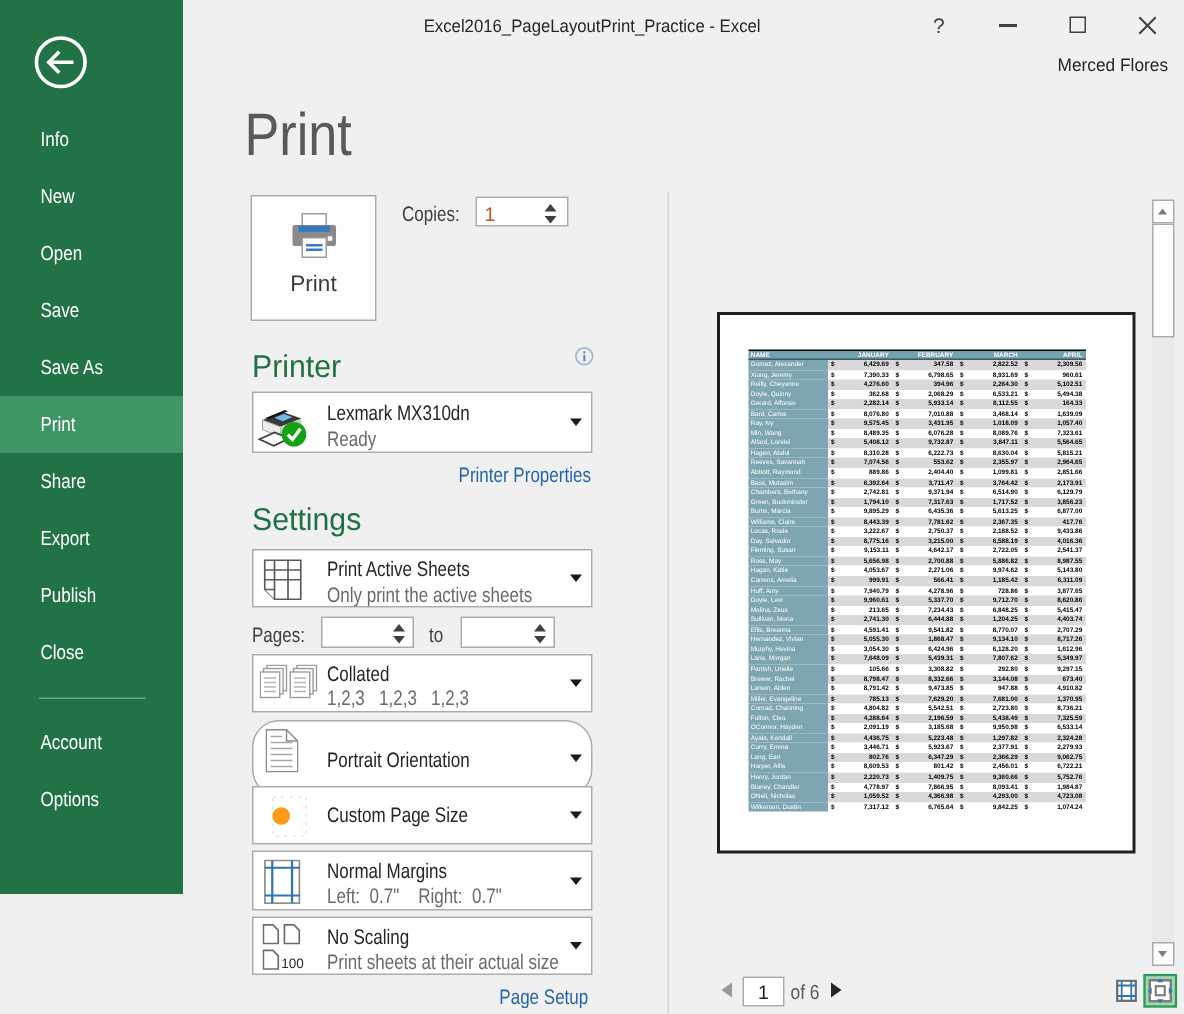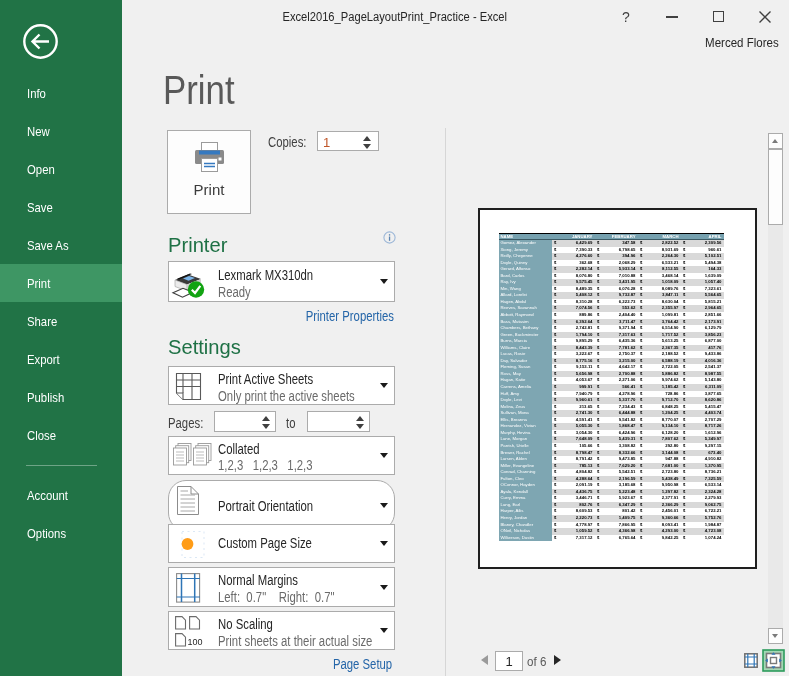--- a/index.html
+++ b/index.html
@@ -1,20 +1,20 @@
 <!DOCTYPE html>
 <html><head><meta charset="utf-8">
 <style>
 * { margin:0; padding:0; box-sizing:border-box; }
 html,body { width:789px; height:676px; overflow:hidden; }
 body { background:#f0f0f0; font-family:"Liberation Sans", sans-serif; position:relative; }
 .abs { position:absolute; }
 
 
-#sidebar { left:0; top:0; width:122px; height:676px; background:#217346; }
+#sidebar { left:0; top:0; width:122px; height:596px; background:#217346; }
 .mi { position:absolute; left:27px; color:#fff; font-size:13.5px; transform:translateY(-50%) scaleX(0.84); transform-origin:left center; white-space:nowrap; }
 #hl { position:absolute; left:0; top:264px; width:122px; height:38px; background:#3e9664; }
 #sdiv { position:absolute; left:26px; top:465px; width:71px; height:1px; background:rgba(255,255,255,0.35); }
 
 
 #title { left:0; top:10px; width:789px; text-align:center; font-size:12px; color:#262626; }
 #title span { display:inline-block; transform:scaleX(0.93); }
 #user { right:10px; top:36px; font-size:12px; color:#262626;text-decoration:underline; }
 #user span { display:inline-block; transform:scaleX(0.96); transform-origin:right center; }
 .wbtn { position:absolute; color:#404040; }

